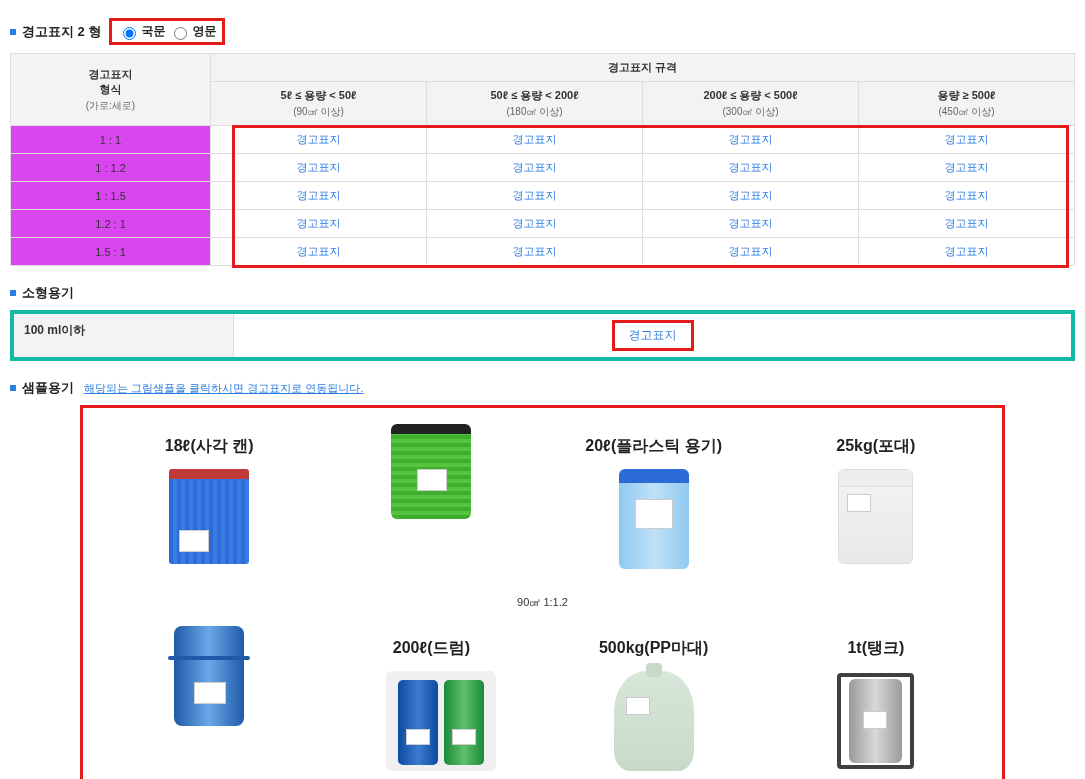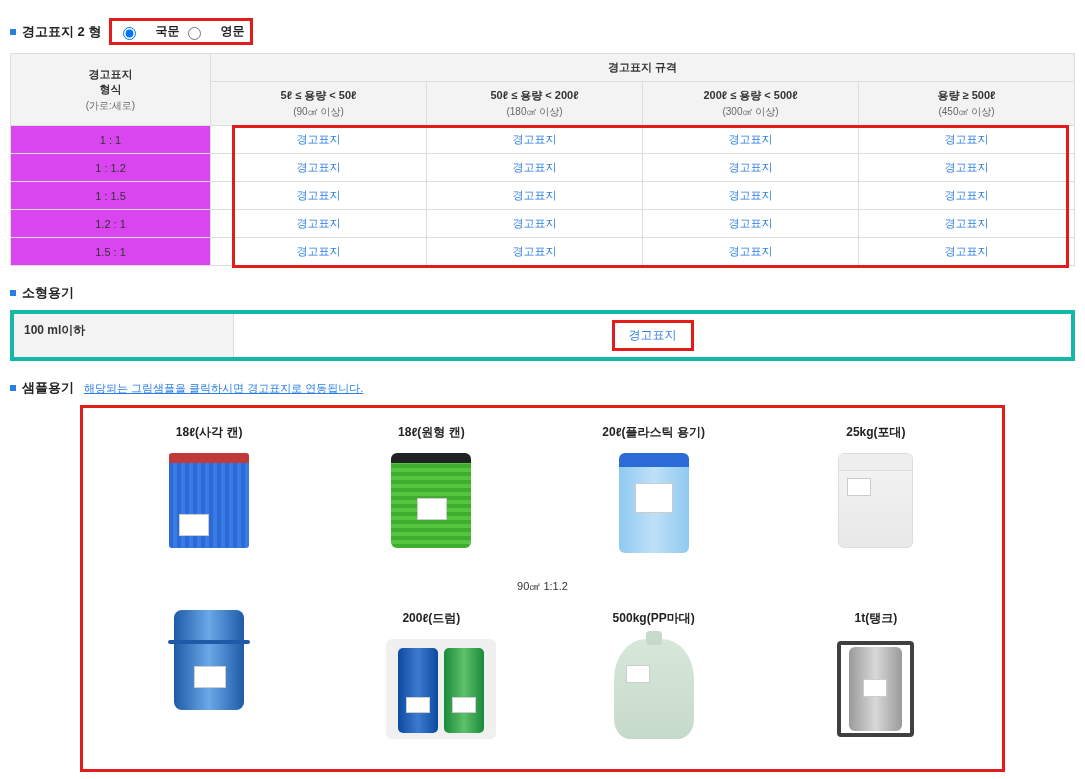--- a/index.html
+++ b/index.html
@@ -42,21 +42,21 @@
     margin-left: 2px;
     border: 3px solid #e31b1b;
     padding: 2px 6px;
   }
   .radio-group label {
     font-size: 12px;
     font-weight: bold;
     color: #222;
     display: inline-flex;
     align-items: center;
-    gap: 16px;
+    gap: 2px;
   }
   table.spec {
     width: 100%;
     border-collapse: collapse;
     margin-top: 6px;
     table-layout: fixed;
   }
   table.spec th, table.spec td {
     border: 1px solid #ddd;
     padding: 6px 4px;
@@ -134,23 +134,24 @@
     display: grid;
     grid-template-columns: repeat(4, 1fr);
     gap: 10px;
   }
   .sample-cell {
     text-align: center;
     padding: 6px 4px 10px 4px;
   }
   .sample-cell .title {
     font-weight: bold;
-    font-size: 12px;
+    font-size: 16px;
     color: #222;
     margin-bottom: 12px;
+    margin-top: 12px;
   }
   .sample-cell .img {
     width: 90px;
     height: 110px;
     margin: 0 auto;
     position: relative;
   }
   .caption-mid {
     text-align: center;
     font-size: 11px;
@@ -340,21 +341,20 @@
 <div class="sample-section">
   <div class="sample-grid">
     <div class="sample-row">
       <div class="sample-cell">
         <div class="title">18ℓ(사각 캔)</div>
         <div class="img">
             <div class="can-square"></div>
           </div>
       </div>
       <div class="sample-cell">
-        <div class="title">18ℓ(원형 캔)</div>
         <div class="img">
             <div class="can-round"></div>
           </div>
       </div>
       <div class="sample-cell">
         <div class="title">20ℓ(플라스틱 용기)</div>
         <div class="img">
             <div class="plastic"></div>
           </div>
       </div>

